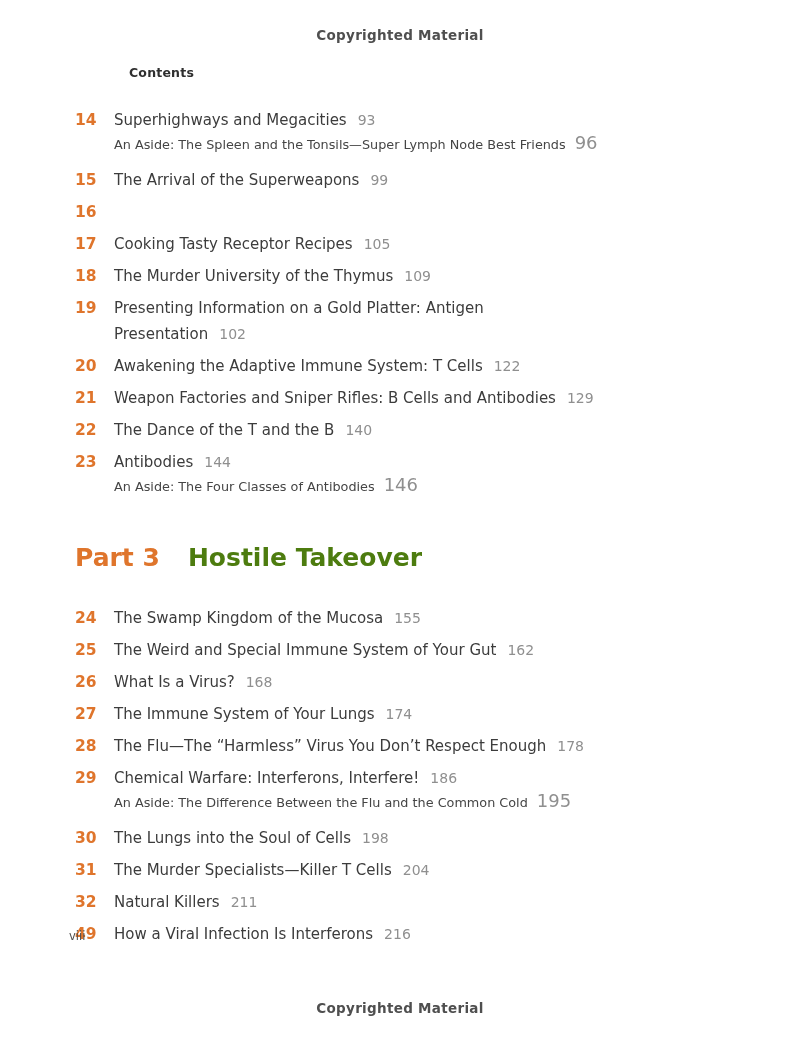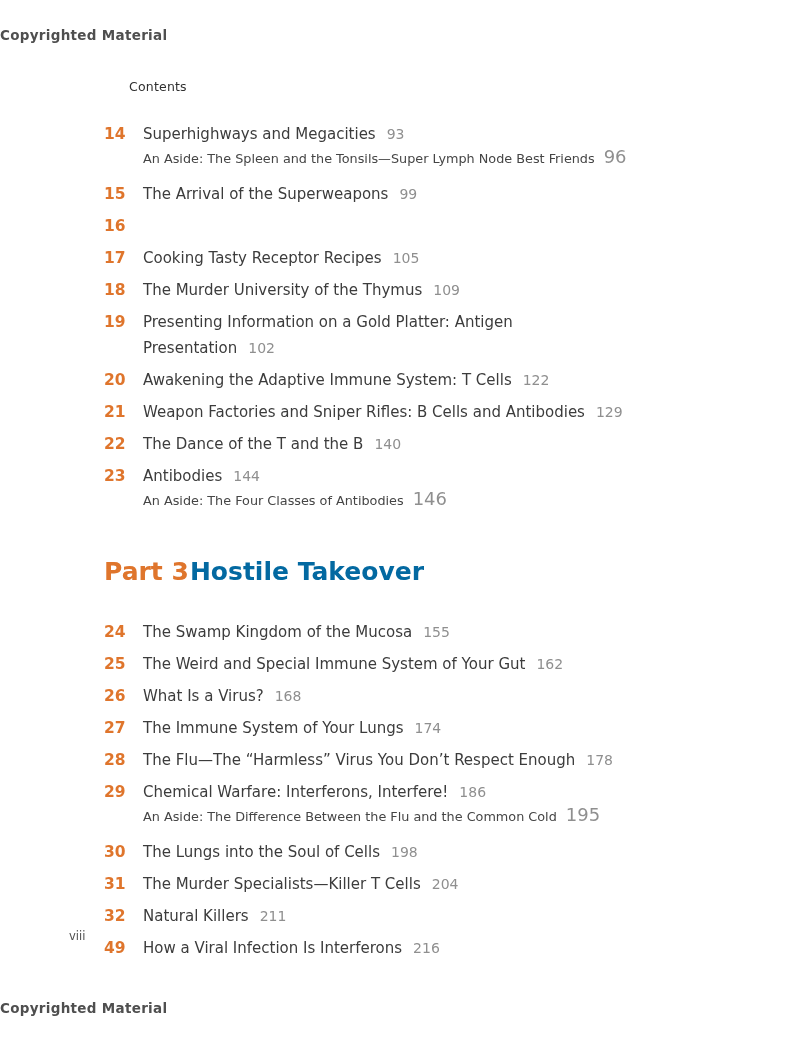--- a/index.html
+++ b/index.html
@@ -9,37 +9,38 @@
   }
   *{margin:0;padding:0;box-sizing:border-box;}
   html,body{width:800px;height:1043px;background:#ffffff;overflow:hidden;}
   body{
     font-family:"DejaVu Sans","Liberation Sans",sans-serif;
     color:var(--title-text);
     position:relative;
   }
   .banner{
     width:100%;
+    text-align:center;
     font-size:13.5px;
     font-weight:600;
     color:#4f4f4f;
     letter-spacing:0.3px;
   }
   .banner.top{padding-top:27px;}
   .banner.bottom{position:absolute;left:0;top:1000px;}
   .contents-label{
-    margin:36px 0 0 129px;
+    margin:22px 0 0 129px;
     font-size:12.5px;
-    font-weight:400;
+    font-weight:700;
     color:#2f2f2f;
     letter-spacing:0.2px;
   }
   .toc{
     margin-top:27px;
-    padding-left:104px;
+    padding-left:75px;
     padding-right:78px;
   }
   .entry{
     display:flex;
     align-items:flex-start;
     line-height:26px;
     margin-bottom:6px;
   }
   .entry.has-aside{margin-bottom:0;}
   .entry-num{
@@ -72,24 +73,24 @@
     margin-left:9px;
   }
   .part-heading{
     margin:44px 0 30px 0;
     line-height:34px;
     font-size:25px;
   }
   .part-label{
     color:var(--accent);
     font-weight:600;
-    margin-right:1px;
+    margin-right:28px;
   }
   .part-title{
-    color:#0369a1;
+    color:#4d7c0f;
     font-weight:700;
   }
   .folio{
     position:absolute;
     left:69px;
     top:929px;
     font-size:11.5px;
     color:#4f4f4f;
   }
 </style>

